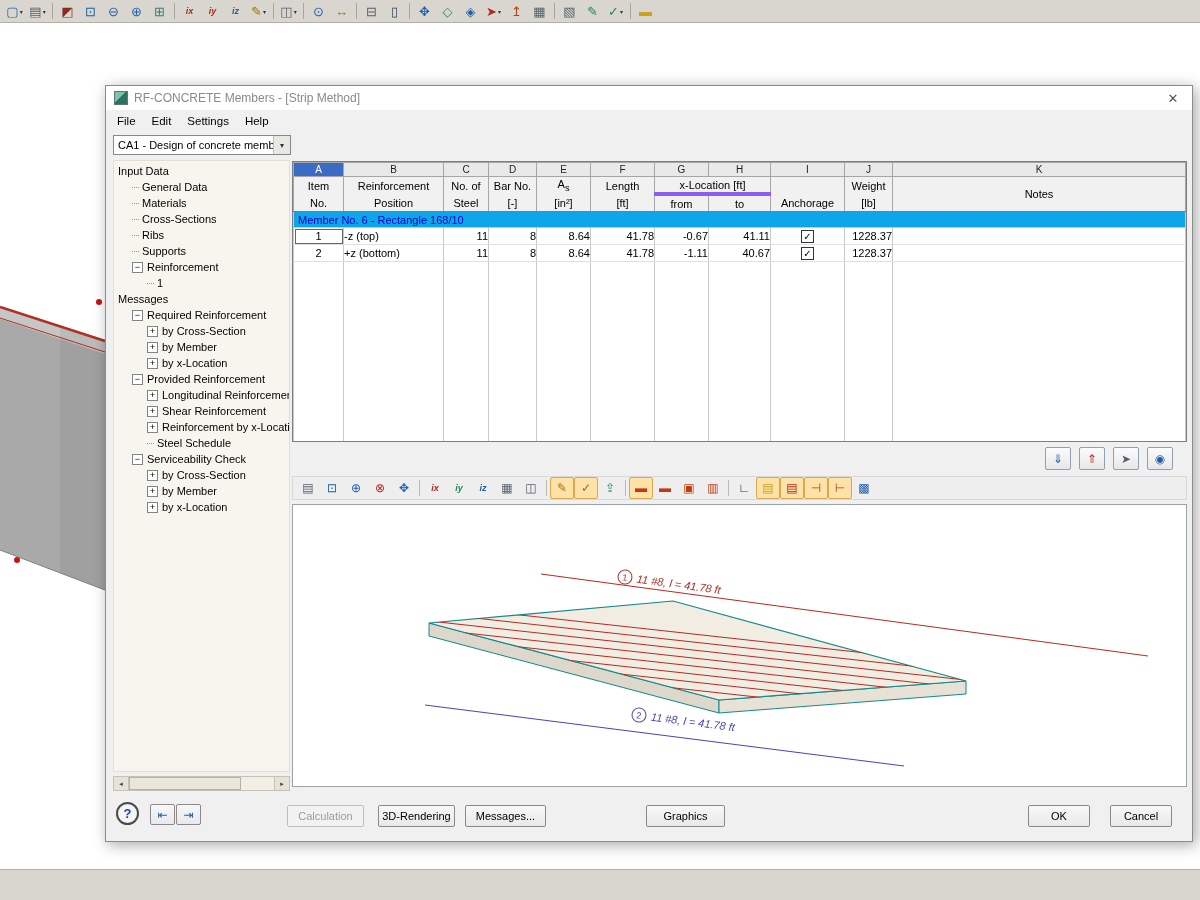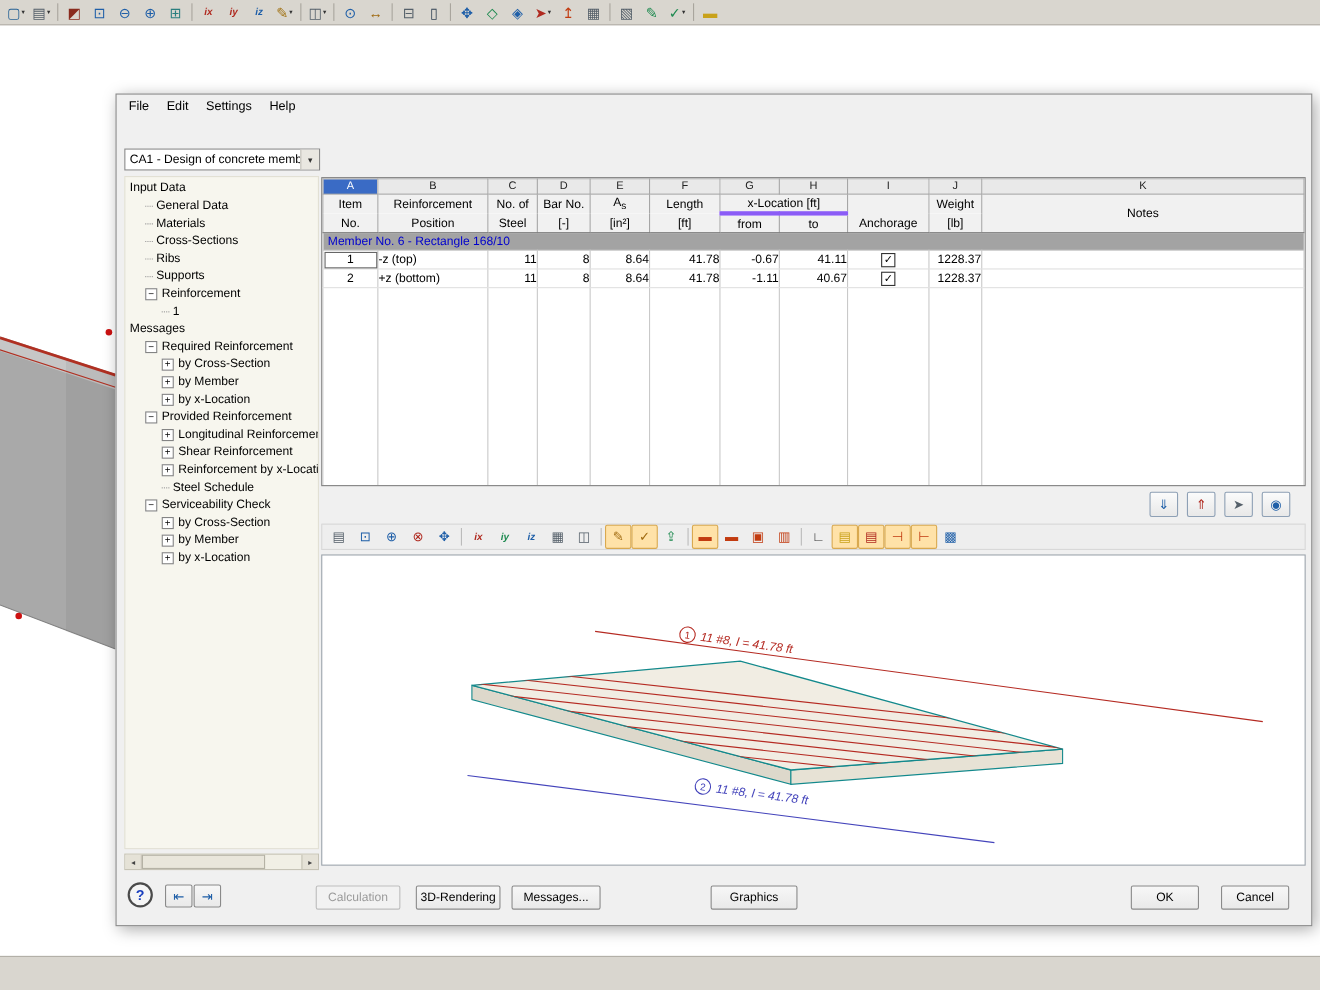--- a/index.html
+++ b/index.html
@@ -67,21 +67,21 @@
   table.grid td{padding:0;overflow:hidden;white-space:nowrap;}
   tr.letters td{height:13px;background:#e9e9e9;border:1px solid #a6a6a6;text-align:center;font-size:10px;color:#222;}
   tr.letters td.sel{background:#3a6bc5;color:#fff;}
   tr.h1 td,tr.h2 td{background:#f1f1f1;border-left:1px solid #a6a6a6;border-right:1px solid #a6a6a6;
                     text-align:center;height:15px;}
   tr.h1 td{border-top:1px solid #a6a6a6;border-bottom:none;}
   tr.h2 td{border-top:none;border-bottom:1px solid #7e7e7e;}
   tr.h1 td.xloc{border-bottom:4px solid #8b5cf6;}
   tr.h1 td.anch{vertical-align:bottom;padding-bottom:2px;border-bottom:1px solid #7e7e7e;}
   tr.h1 td.notes{vertical-align:middle;border-bottom:1px solid #7e7e7e;}
-  tr.group td{height:15px;color:#0000cd;background:#a3a3a3;border:1px solid #c9c9c9;padding-left:4px;text-align:left;}
+  tr.group td{height:15px;color:#0000cd;background:#0ea5e9;border:1px solid #c9c9c9;padding-left:4px;text-align:left;}
   tr.row td{height:16px;border-left:1px solid #c9c9c9;border-right:1px solid #c9c9c9;border-bottom:1px solid #e0e0e0;background:#fff;}
   td.num{text-align:right;padding-right:5px;}
   td.ctr{text-align:center;}
   td.pos{text-align:left;padding-left:4px;}
   td.cur{outline:1px solid #666;outline-offset:-2px;}
   .cb{display:inline-flex;width:11px;height:11px;border:1px solid #333;background:#fff;align-items:center;
       justify-content:center;font-size:10px;line-height:11px;}
   tr.filler td{height:188px;border-left:1px solid #c9c9c9;border-right:1px solid #c9c9c9;border-bottom:none;}
 
   .table-tools{position:absolute;left:186px;top:361px;width:895px;display:flex;justify-content:flex-end;
@@ -225,20 +225,25 @@
   <line x1="0" y1="30" x2="105" y2="64" stroke="#b03022" stroke-width="1"></line>
   <line x1="0" y1="262" x2="105" y2="302" stroke="#808080" stroke-width="1"></line>
   <circle cx="17" cy="272" r="3" fill="#cc1111"></circle>
   <circle cx="99" cy="14" r="3" fill="#cc1111"></circle>
 </svg>
 
 <div class="bottom-strip"></div>
 
 <div class="dialog">
 
+  <div class="titlebar">
+    <span class="app-icon"></span>
+    <span class="title-text">RF-CONCRETE Members - [Strip Method]</span>
+    <span class="close-btn">✕</span>
+  </div>
 
   <div class="menubar">
     <span class="menu-item">File</span>
     <span class="menu-item">Edit</span>
     <span class="menu-item">Settings</span>
     <span class="menu-item">Help</span>
   </div>
 
   <div class="combo">
     <span class="combo-text">CA1 - Design of concrete memb</span>

